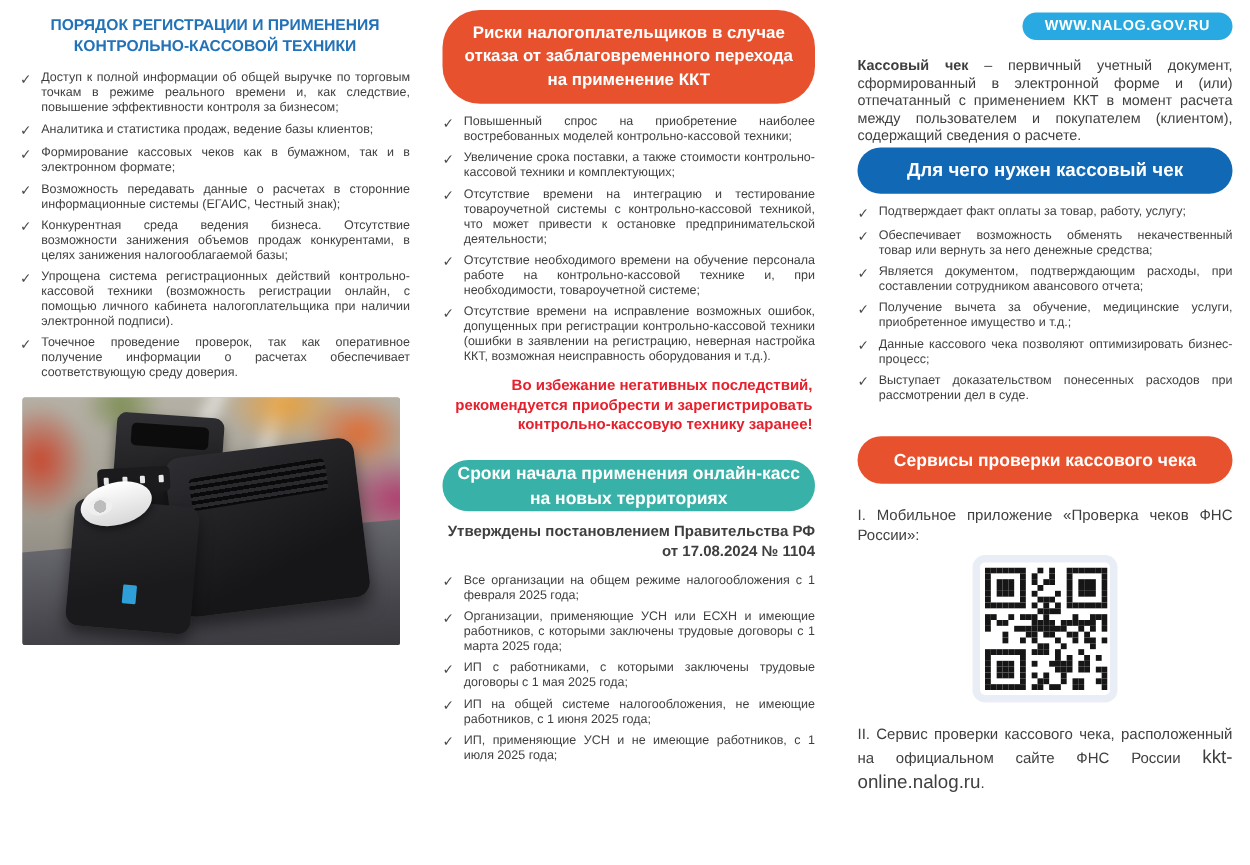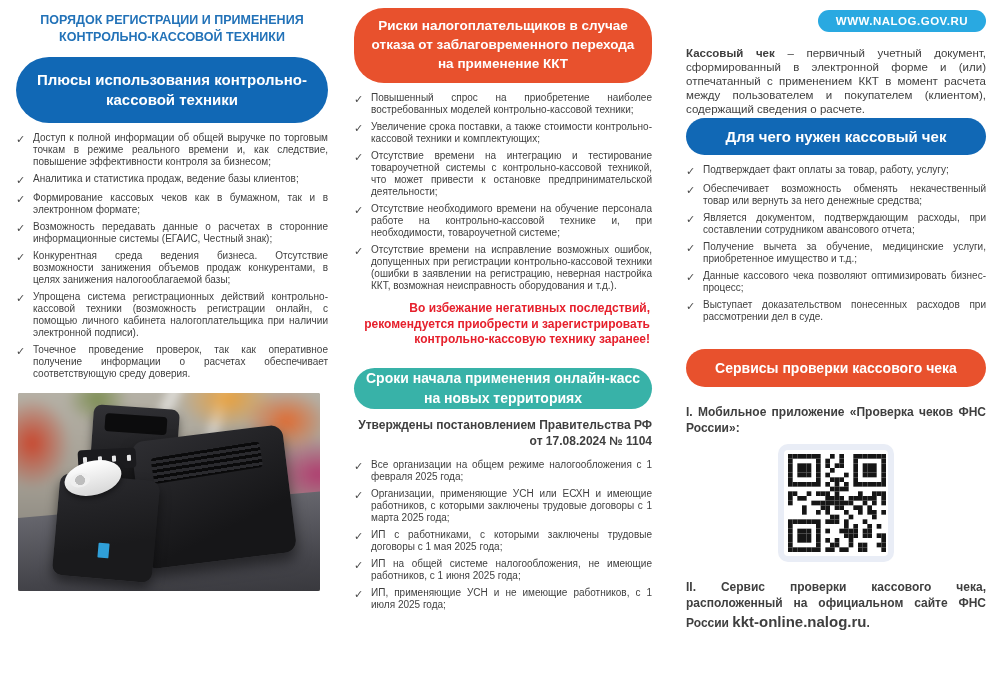--- a/index.html
+++ b/index.html
@@ -52,21 +52,21 @@
   }
 
   .badge{
     margin-left:auto;width:max-content;background:var(--lightblue);color:#fff;
     font-weight:bold;font-size:11.5px;letter-spacing:.5px;
     padding:5px 18px;border-radius:14px;
   }
   .intro{font-size:11.5px;line-height:1.22;text-align:justify;margin:14px 0 0 0;}
   .intro .b{font-weight:bold;}
   .service{
-    font-weight:bold;font-size:12px;color:var(--body);text-align:justify;
+    font-weight:normal;font-size:12px;color:var(--body);text-align:justify;
     line-height:1.3;margin:18px 0 6px 0;
   }
   .service .lg{font-size:15px;}
 
   .qr-wrap{
     width:116px;margin:8px auto 6px auto;background:#e9edf6;border-radius:10px;padding:6px;
   }
   .qr-inner{background:#fff;border-radius:4px;padding:4px;line-height:0;}
 
   
@@ -130,21 +130,20 @@
   }
   .label-blue{position:absolute;left:80px;top:150px;width:11px;height:15px;background:#2f9fd8;border-radius:1px;transform:rotate(5deg);}
 </style>
 </head>
 <body>
 
 <div>
 
   <section class="col col1">
     <h1 class="title">ПОРЯДОК РЕГИСТРАЦИИ И ПРИМЕНЕНИЯ КОНТРОЛЬНО-КАССОВОЙ ТЕХНИКИ</h1>
-    <div class="pill p-left">Плюсы использования контрольно-кассовой техники</div>
     <div class="bullets">
         <div class="bullet">
           <span class="check">✓</span>
           <span class="btxt">Доступ к полной информации об общей выручке по торговым точкам в режиме реального времени и, как следствие, повышение эффективности контроля за бизнесом;</span>
         </div>
         <div class="bullet">
           <span class="check">✓</span>
           <span class="btxt">Аналитика и статистика продаж, ведение базы клиентов;</span>
         </div>
         <div class="bullet">

